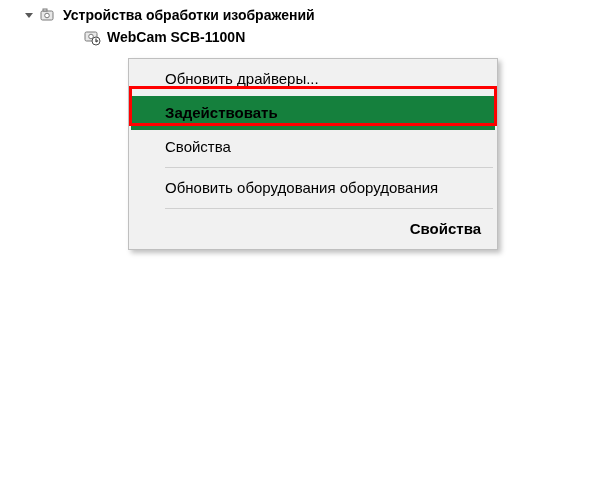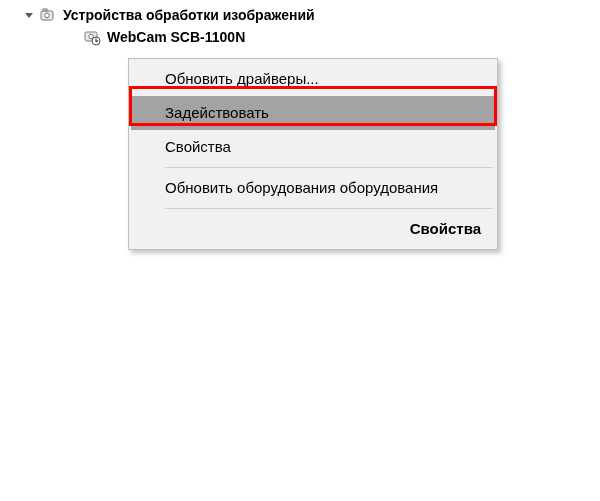--- a/index.html
+++ b/index.html
@@ -55,21 +55,22 @@
     box-sizing: border-box;
     margin-top: 8px;
   }
   .menu-item {
     position: relative;
     padding: 7px 14px 7px 34px;
     font-size: 15px;
     line-height: 20px;
   }
   .menu-item.highlighted {
-    background: #a3a3a3;
+    background: #15803d;
+    font-weight: bold;
   }
   .menu-item.bold {
     font-weight: 700;
     text-align: right;
   }
   .menu-sep {
     height: 1px;
     margin: 3px 2px 3px 34px;
     background: #d0d0d0;
   }

